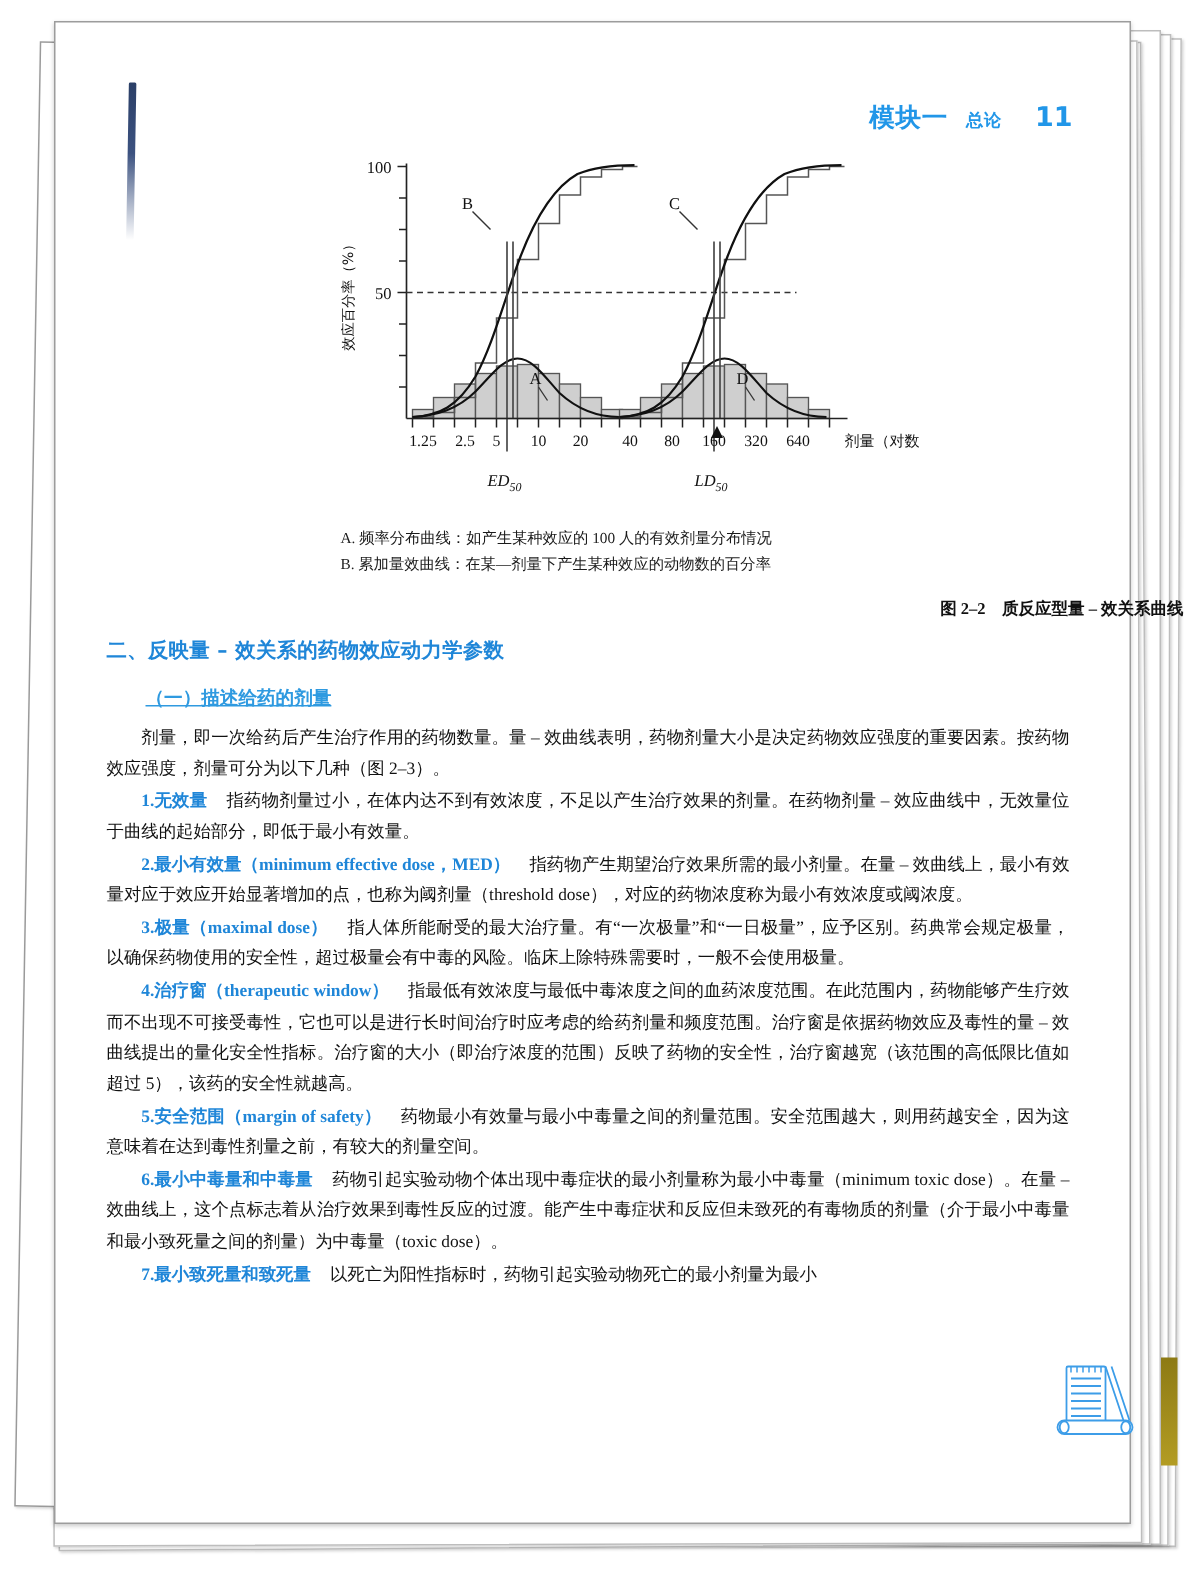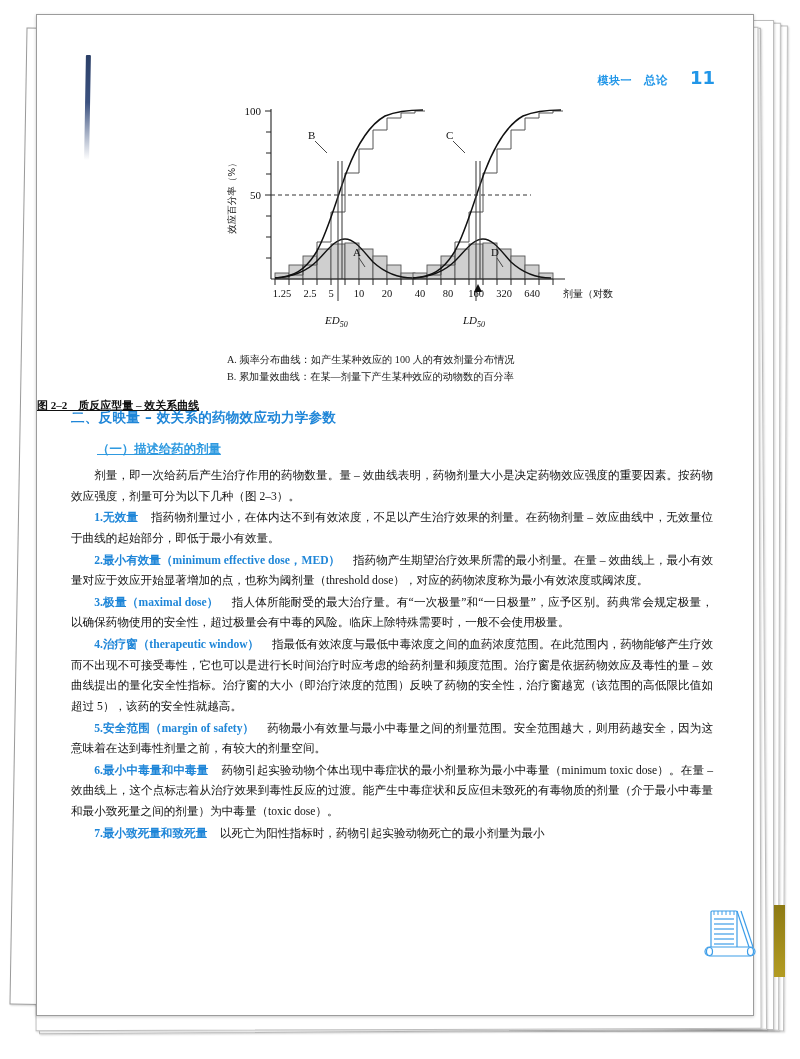--- a/index.html
+++ b/index.html
@@ -32,34 +32,34 @@
   .tab-olive{position:absolute;left:774px;top:905px;width:11px;height:72px;
              background:linear-gradient(180deg,#8d7a14,#b39c23);}
   .tab-olive2{position:absolute;left:747px;top:945px;width:6px;height:46px;
               background:linear-gradient(180deg,#97841a,#c2ab2c);}
 
   
   .hdr{position:absolute;left:0;top:52px;width:716px;}
   .hdr-inner{display:flex;justify-content:flex-end;align-items:baseline;
              padding-right:38px;gap:12px;color:#2196e8;
              font-family:"DejaVu Sans","Liberation Sans",sans-serif;font-weight:bold;}
-  .hdr-mod{font-size:11px;letter-spacing:.5px;}
+  .hdr-mod{font-size:17px;letter-spacing:.5px;}
   .hdr-sec{font-size:11.5px;letter-spacing:.5px;}
   .hdr-pg{font-size:18px;margin-left:10px;}
 
   
   .figwrap{position:absolute;left:0;top:86px;width:752px;}
   .figsvg{display:block;margin:0 auto;}
 
   .figlegend{margin:6px 0 0 0;padding-left:190px;font-size:10.2px;line-height:1.62;color:#1a1a1a;}
   .figlegend div{white-space:nowrap;}
-  .figtitle{text-align:left;font-size:11px;font-weight:bold;margin-top:13px;color:#111;text-decoration:underline;}
-
-  
-  .content{position:absolute;left:0;top:388px;width:716px;padding:0 40px 0 34px;box-sizing:border-box;}
+  .figtitle{text-align:right;font-size:11px;font-weight:bold;margin-top:13px;color:#111;}
+
+  
+  .content{position:absolute;left:0;top:404px;width:716px;padding:0 40px 0 34px;box-sizing:border-box;}
   h2.sec{color:#1f86d8;font-size:13.6px;font-weight:bold;margin:6px 0 14px 0;
          font-family:"DejaVu Sans","Liberation Sans",sans-serif;letter-spacing:.2px;}
   h3.sub{color:#2f9ae0;font-size:12.4px;font-weight:bold;margin:0 0 8px 26px;
          font-family:"DejaVu Sans","Liberation Sans",sans-serif;text-decoration:underline;}
   p.para{margin:0 0 1px 0;font-size:11.6px;line-height:1.78;text-align:justify;
          text-indent:2em;color:#111;}
   .term{color:#1f86d8;font-weight:bold;}
   .en{font-family:"Liberation Serif",serif;}
   .gap{display:inline-block;width:1.1em;}
 

